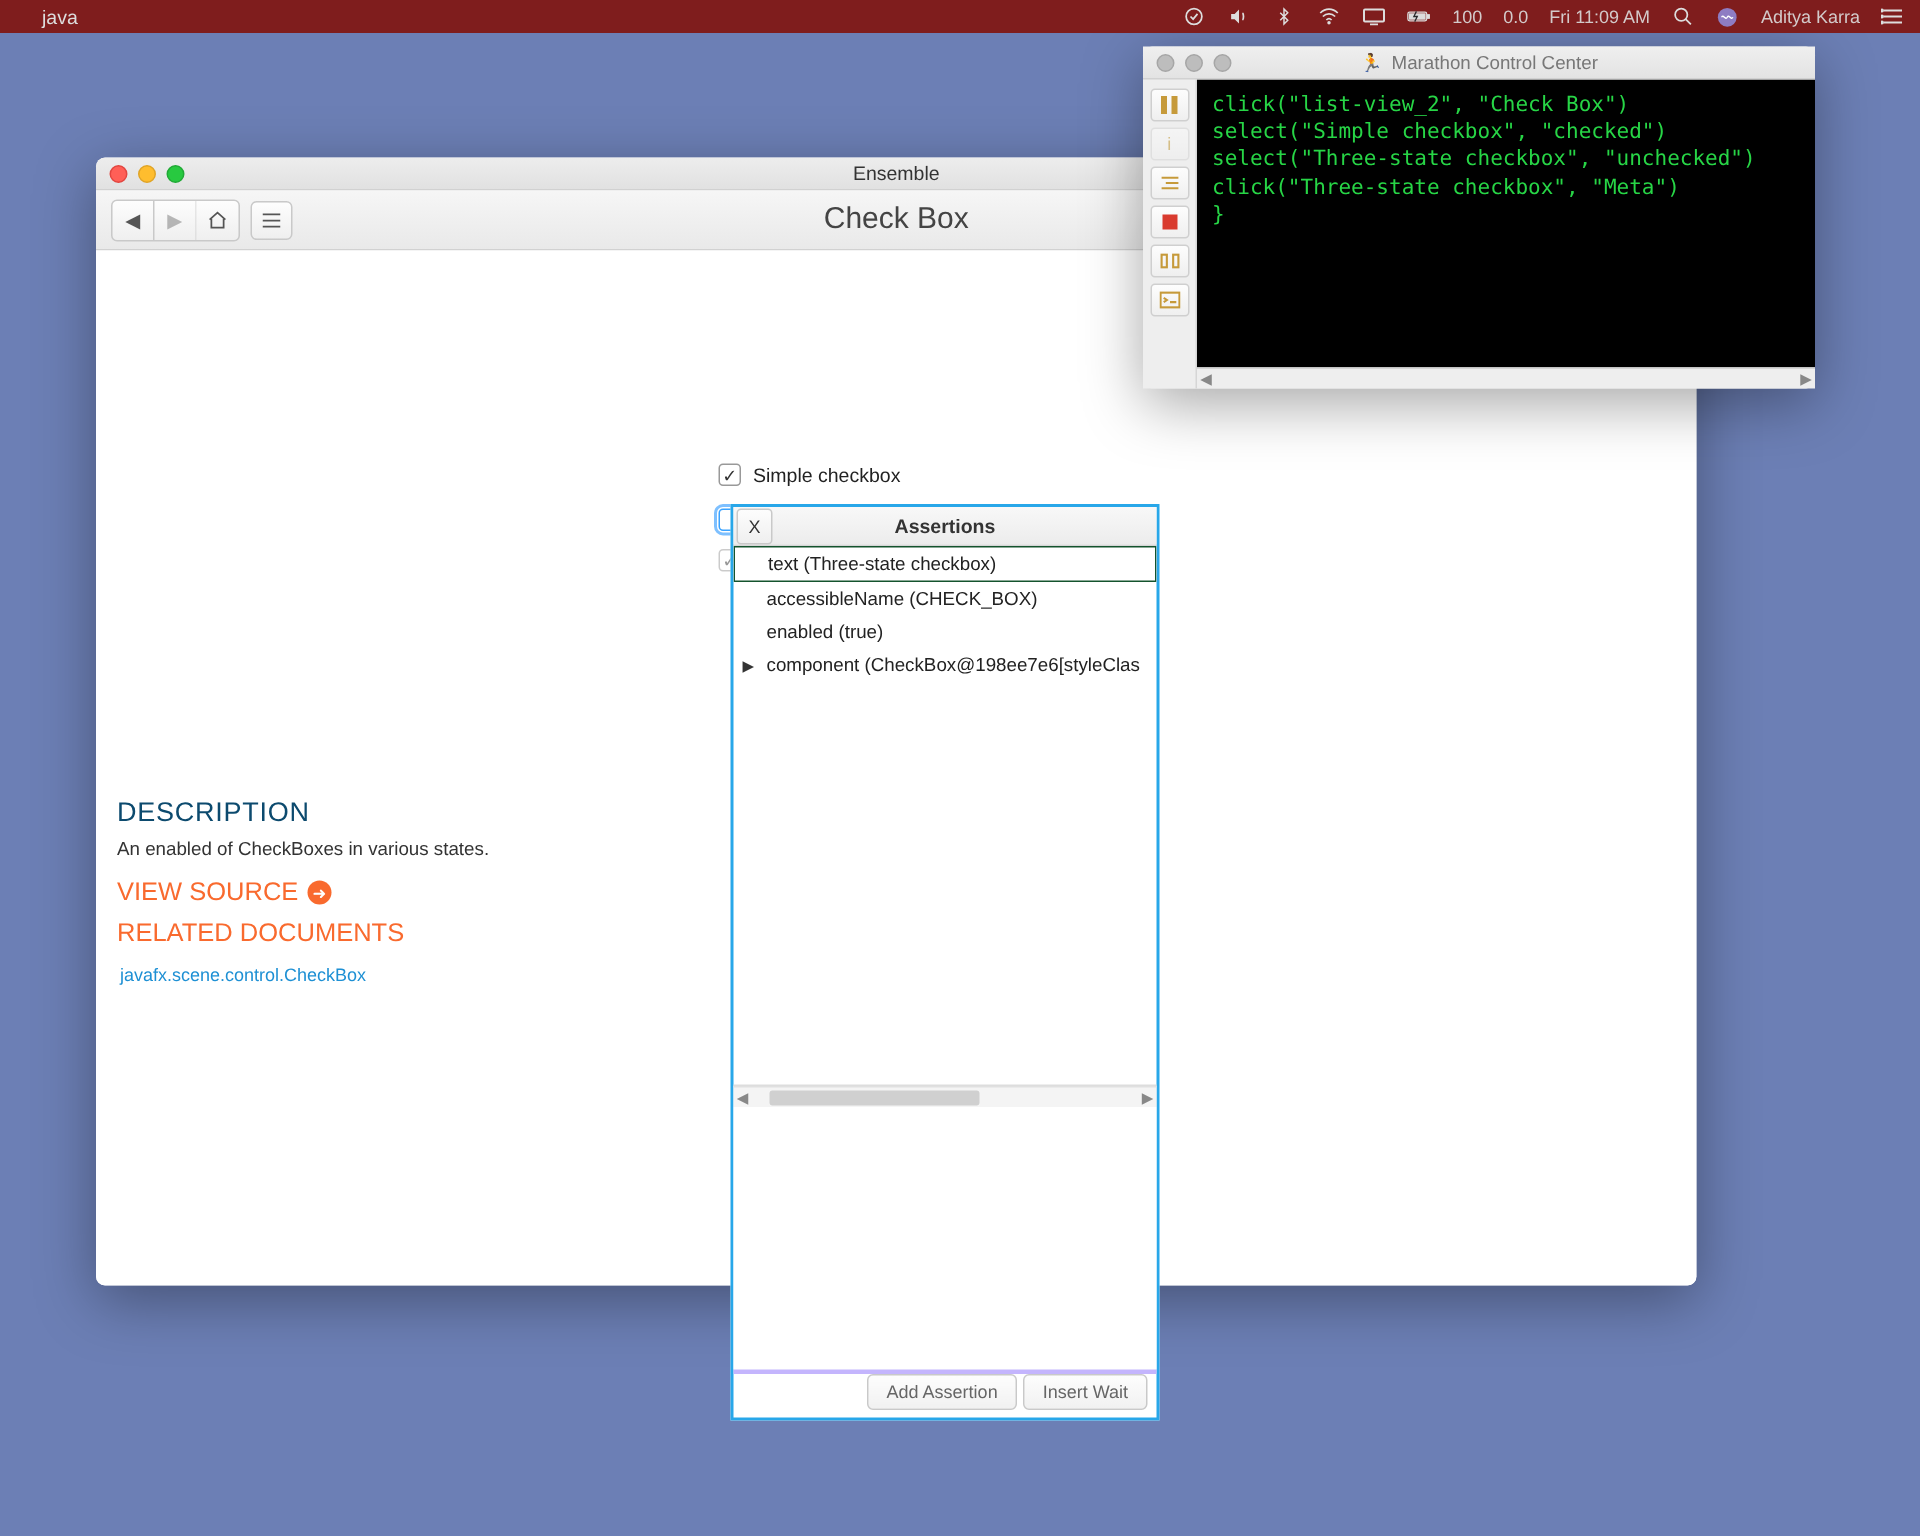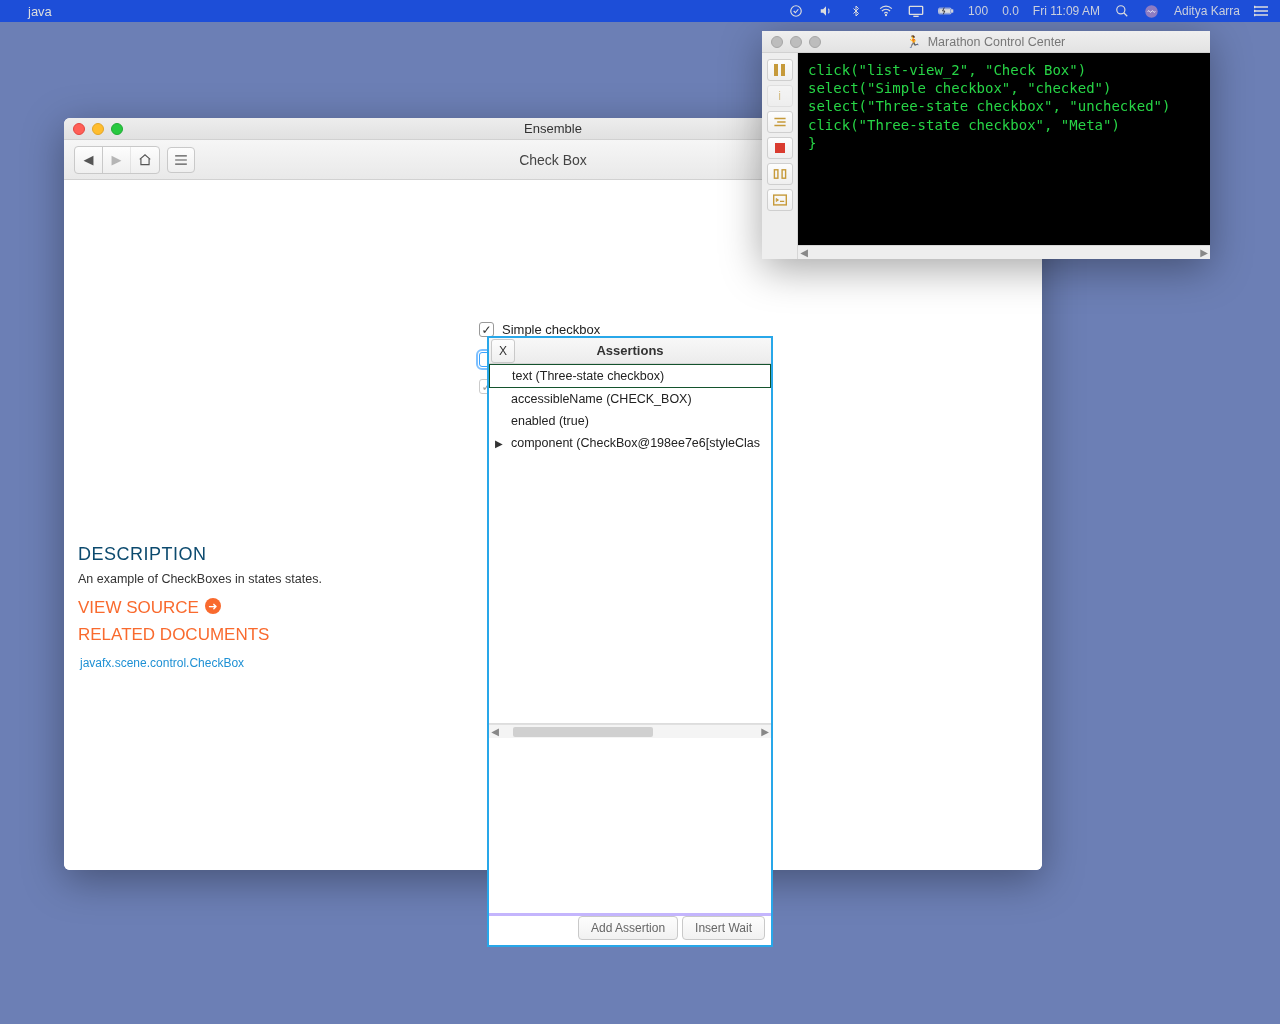--- a/index.html
+++ b/index.html
@@ -1,57 +1,57 @@
 <!DOCTYPE html>
 <html><head>
 <meta charset="utf-8">
 <style>
 * { box-sizing: border-box; margin: 0; padding: 0; font-family: -apple-system, "Helvetica Neue", Arial, sans-serif; }
 body { width: 1280px; height: 1024px; background: #6c7fb5; overflow: hidden; position: relative; }
 
 
-.menubar { position: absolute; top: 0; left: 0; right: 0; height: 22px; background: #1d4ed8; color: #ddd; display: flex; align-items: center; font-size: 13px; padding: 0 10px; z-index: 100; }
+.menubar { position: absolute; top: 0; left: 0; right: 0; height: 22px; background: #7f1d1d; color: #ddd; display: flex; align-items: center; font-size: 13px; padding: 0 10px; z-index: 100; }
 .menubar .left { display: flex; align-items: center; gap: 18px; }
 .menubar .apple { font-size: 15px; }
 .menubar .right { margin-left: auto; display: flex; align-items: center; gap: 14px; font-size: 12px; }
 .menubar .right .sep { opacity: .9; }
 .menubar .icon { display: inline-flex; align-items: center; justify-content: center; width: 16px; height: 16px; }
 
 
 .window { position: absolute; background: #fff; border-radius: 6px; box-shadow: 0 10px 40px rgba(0,0,0,.35); overflow: hidden; }
-.ensemble { left: 64px; top: 118px; width: 978px; height: 752px; }
+.ensemble { left: 64px; top: 105px; width: 1067px; height: 752px; }
 .titlebar { height: 22px; background: linear-gradient(#ededed,#e1e1e1); border-bottom: 1px solid #d1d1d1; display: flex; align-items: center; position: relative; }
 .titlebar .traffic { display: flex; gap: 7px; padding-left: 9px; }
 .dot { width: 12px; height: 12px; border-radius: 50%; }
 .dot.red { background: #ff5f57; border: .5px solid #e24640; }
 .dot.yel { background: #ffbd2e; border: .5px solid #e0a528; }
 .dot.grn { background: #28c940; border: .5px solid #21aa36; }
 .dot.gray { background: #bdbdbd; border: .5px solid #a6a6a6; }
 .titlebar .title { position: absolute; left: 0; right: 0; text-align: center; font-size: 13px; color: #333; }
 
 .toolbar { height: 40px; background: linear-gradient(#f6f6f6,#e9e9e9); border-bottom: 1px solid #d1d1d1; display: flex; align-items: center; padding: 0 10px; position: relative; }
 .tool-group { display: flex; border: 1px solid #c9c9c9; border-radius: 4px; overflow: hidden; background: linear-gradient(#fdfdfd,#efefef); }
 .tool-btn { width: 28px; height: 26px; display: flex; align-items: center; justify-content: center; border-right: 1px solid #c9c9c9; color: #555; font-size: 13px; cursor: pointer; }
 .tool-btn:last-child { border-right: none; }
 .tool-btn.single { border: 1px solid #c9c9c9; border-radius: 4px; background: linear-gradient(#fdfdfd,#efefef); margin-left: 7px; }
 .tool-btn.menu-btn { margin-left: 7px; }
-.toolbar .centered { position: absolute; left: 0; right: 0; text-align: center; font-size: 14px; color: #444; font-weight: 300; pointer-events: none; }
+.toolbar .centered { position: absolute; left: 0; right: 0; text-align: center; font-size: 20px; color: #444; font-weight: 300; pointer-events: none; }
 
 .ens-body { position: relative; height: calc(100% - 62px); background: #fff; }
 .checkbox-row { display: flex; gap: 8px; font-size: 13px; color: #222; }
 .cb { width: 15px; height: 15px; border: 1px solid #999; border-radius: 3px; background: #fff; display: flex; align-items: center; justify-content: center; }
 .cb.checked::after { content: "✓"; font-size: 12px; color: #333; }
 .cb.focus { outline: 2px solid rgba(20,140,255,.55); outline-offset: 1px; border-color: #3ba3ff; }
 .cb2 { position: absolute; left: 415px; top: 172px; }
 .cb1-wrap { position: absolute; left: 415px; top: 142px; }
 .cb3-wrap { position: absolute; left: 415px; top: 199px; }
 
 .desc { position: absolute; left: 14px; top: 364px; font-size: 18px; color: #0c4a6e; letter-spacing: .5px; font-weight: 400; }
 .desc-text { position: absolute; left: 14px; top: 392px; font-size: 12.5px; color: #333; }
-.link-orange { color: #f96a2e; font-size: 17px; font-weight: 400; display: flex; gap: 6px; }
+.link-orange { color: #f96a2e; font-size: 17px; font-weight: 400; display: flex; align-items: center; gap: 6px; }
 .view-source { position: absolute; left: 14px; top: 418px; }
 .link-orange .circ { width: 16px; height: 16px; border-radius: 50%; background: #f96a2e; color: #fff; display: flex; align-items: center; justify-content: center; font-size: 11px; }
 .related { position: absolute; left: 14px; top: 445px; }
 .api-link { position: absolute; left: 16px; top: 476px; color: #1e90d4; font-size: 12px; }
 
 
 .assert-popup { position: absolute; left: 487px; top: 336px; width: 286px; background: #fff; border: 2px solid #28a7e9; z-index: 50; }
 .assert-head { height: 26px; background: linear-gradient(#f8f8f8,#ececec); border-bottom: 1px solid #d6d6d6; display: flex; align-items: center; position: relative; }
 .assert-head .xbtn { width: 24px; height: 24px; margin-left: 2px; border: 1px solid #c9c9c9; border-radius: 3px; background: linear-gradient(#fdfdfd,#efefef); display: flex; align-items: center; justify-content: center; font-size: 12px; color: #333; cursor: pointer; }
 .assert-head .atitle { position: absolute; left: 0; right: 0; text-align: center; font-size: 13px; color: #333; font-weight: bold; }
@@ -192,21 +192,21 @@
     <div class="checkbox-row cb1-wrap">
       <div class="cb checked"></div>
       <span>Simple checkbox</span>
     </div>
     <div class="cb focus cb2"></div>
     <div class="checkbox-row cb3-wrap">
       <div class="cb checked" style="opacity:.5"></div>
     </div>
 
     <div class="desc">DESCRIPTION</div>
-    <div class="desc-text">An example of CheckBoxes in states states.</div>
+    <div class="desc-text">An enabled of CheckBoxes in various states.</div>
     <a class="link-orange view-source">
       <span>VIEW SOURCE</span>
       <span class="circ">➜</span>
     </a>
     <div class="link-orange related">RELATED DOCUMENTS</div>
     <a class="api-link">javafx.scene.control.CheckBox</a>
   </div>
 </div>
 
 <div class="assert-popup">

